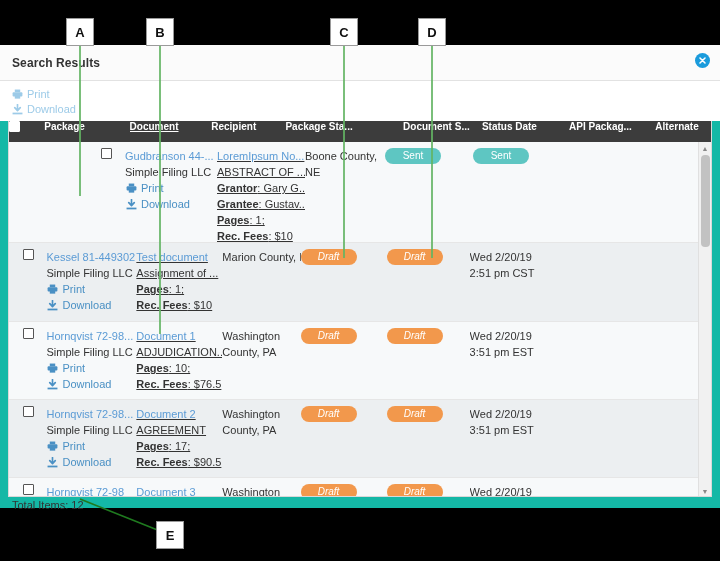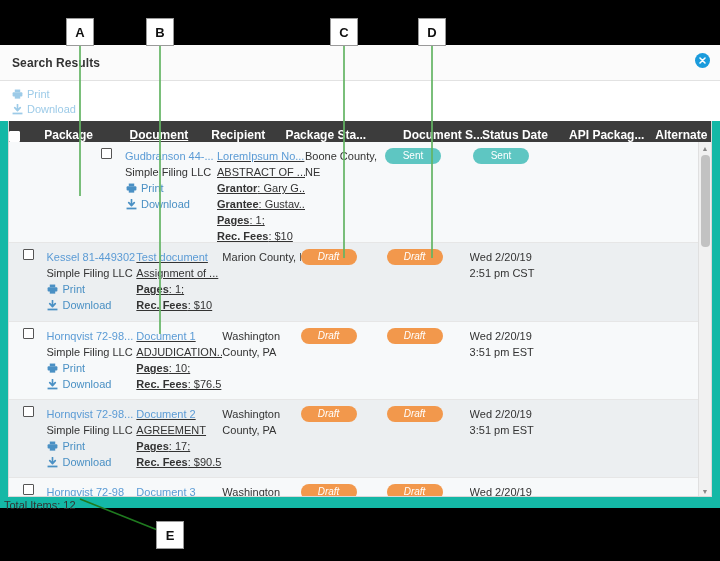--- a/index.html
+++ b/index.html
@@ -82,23 +82,23 @@
     border-top:none;
     height:376px;
     box-sizing:border-box;
     background:#fff;
     overflow:hidden;
   }
   .grid-head{
     display:flex;
     background:#3c3c3c;
     height:21px;
-    align-items:flex-end;
+    align-items:flex-start;
     color:#ffffff;
-    font-size:12px;font-weight:bold;
+    font-size:10px;font-weight:bold;
     position:relative;
   }
   .grid-head .cell{ box-sizing:border-box; padding-left:0; white-space:nowrap; overflow:hidden;}
   .body-scroll{
     position:relative;
     height:355px;
     overflow:hidden;
   }
   .row{
     display:flex;
@@ -170,21 +170,21 @@
   }
   .vthumb{
     position:absolute;left:2px;top:13px;
     width:9px;height:92px;
     background:#c2c2c2;border-radius:4px;
   }
   .vscroll .arrow.bot{ position:absolute;bottom:0;left:0;right:0; }
   
   .footer{
     font-size:11px;color:#333;
-    padding:2px 0 0 4px;
+    padding:2px 0 0 12px;
   }
 </style>
 </head>
 <body>
 
 <div class="callout-box" style="left:66px;top:18px;">
   <span>A</span>
 </div>
 <div class="callout-box" style="left:146px;top:18px;">
   <span>B</span>

